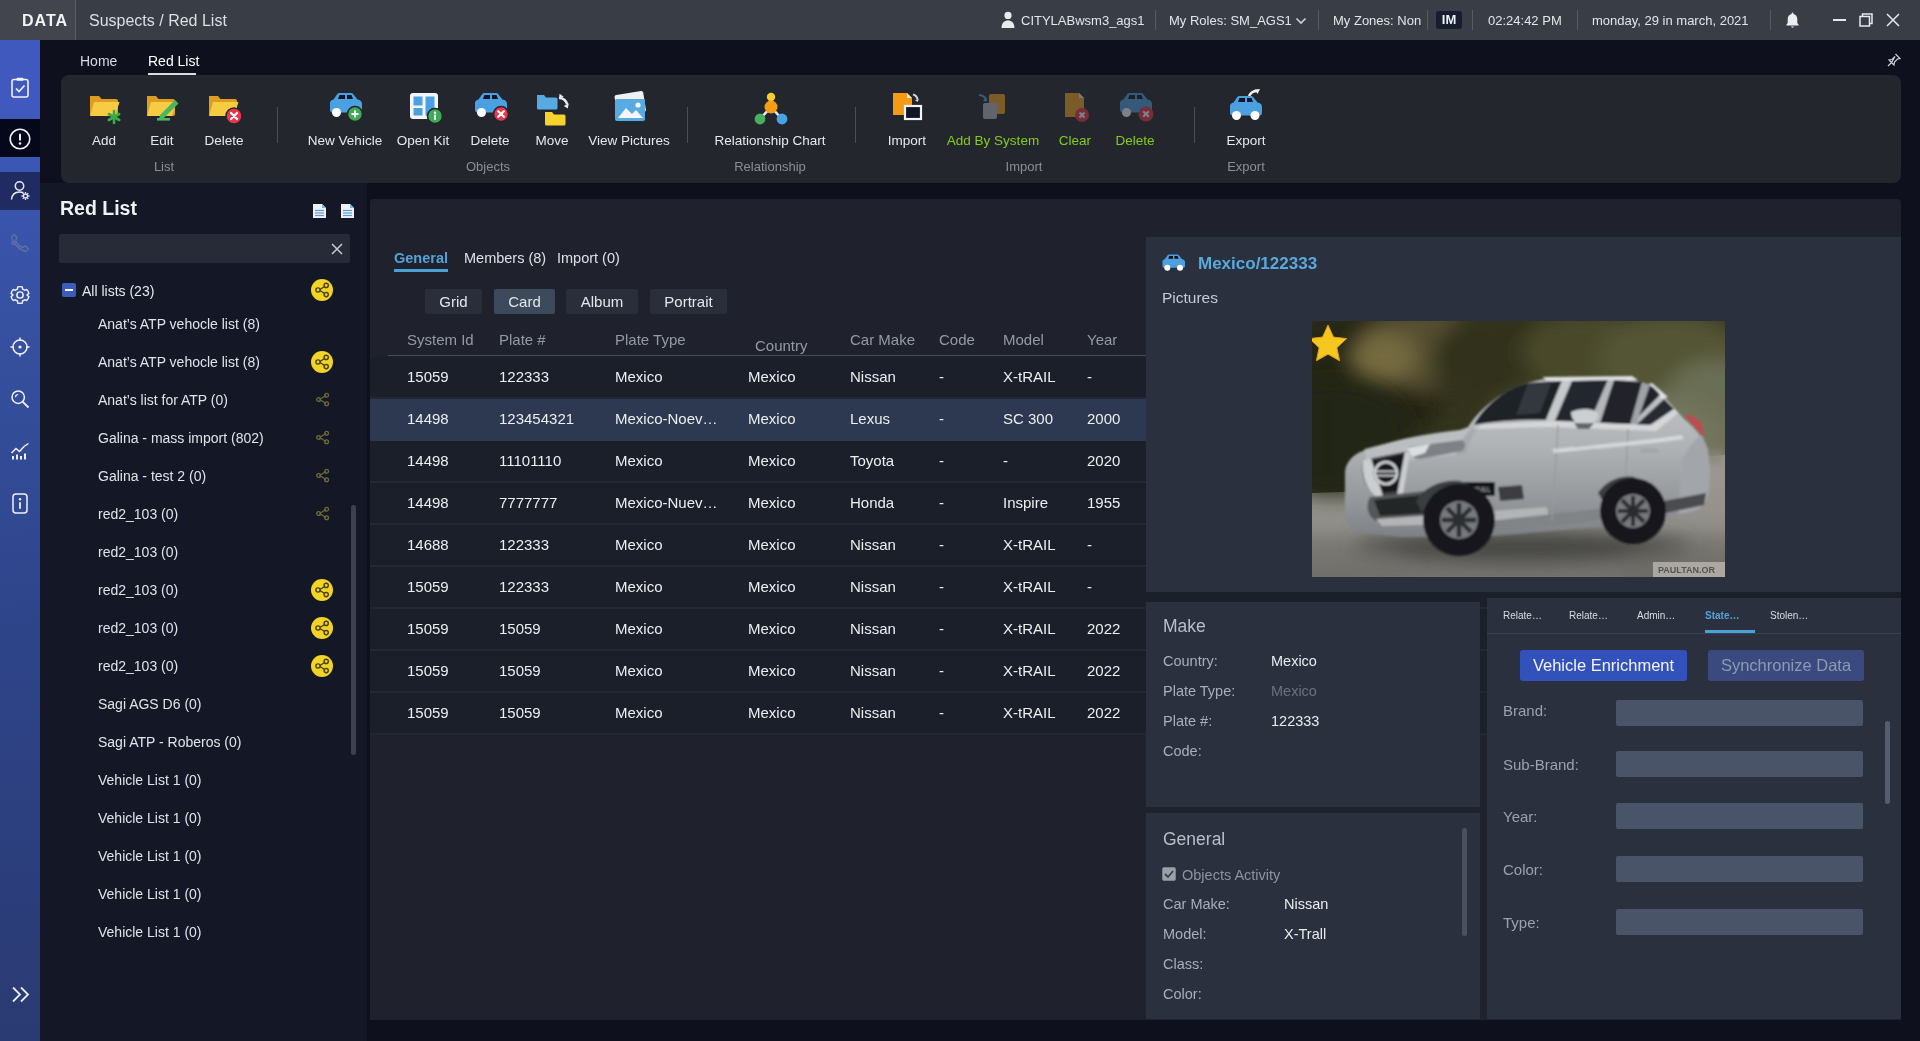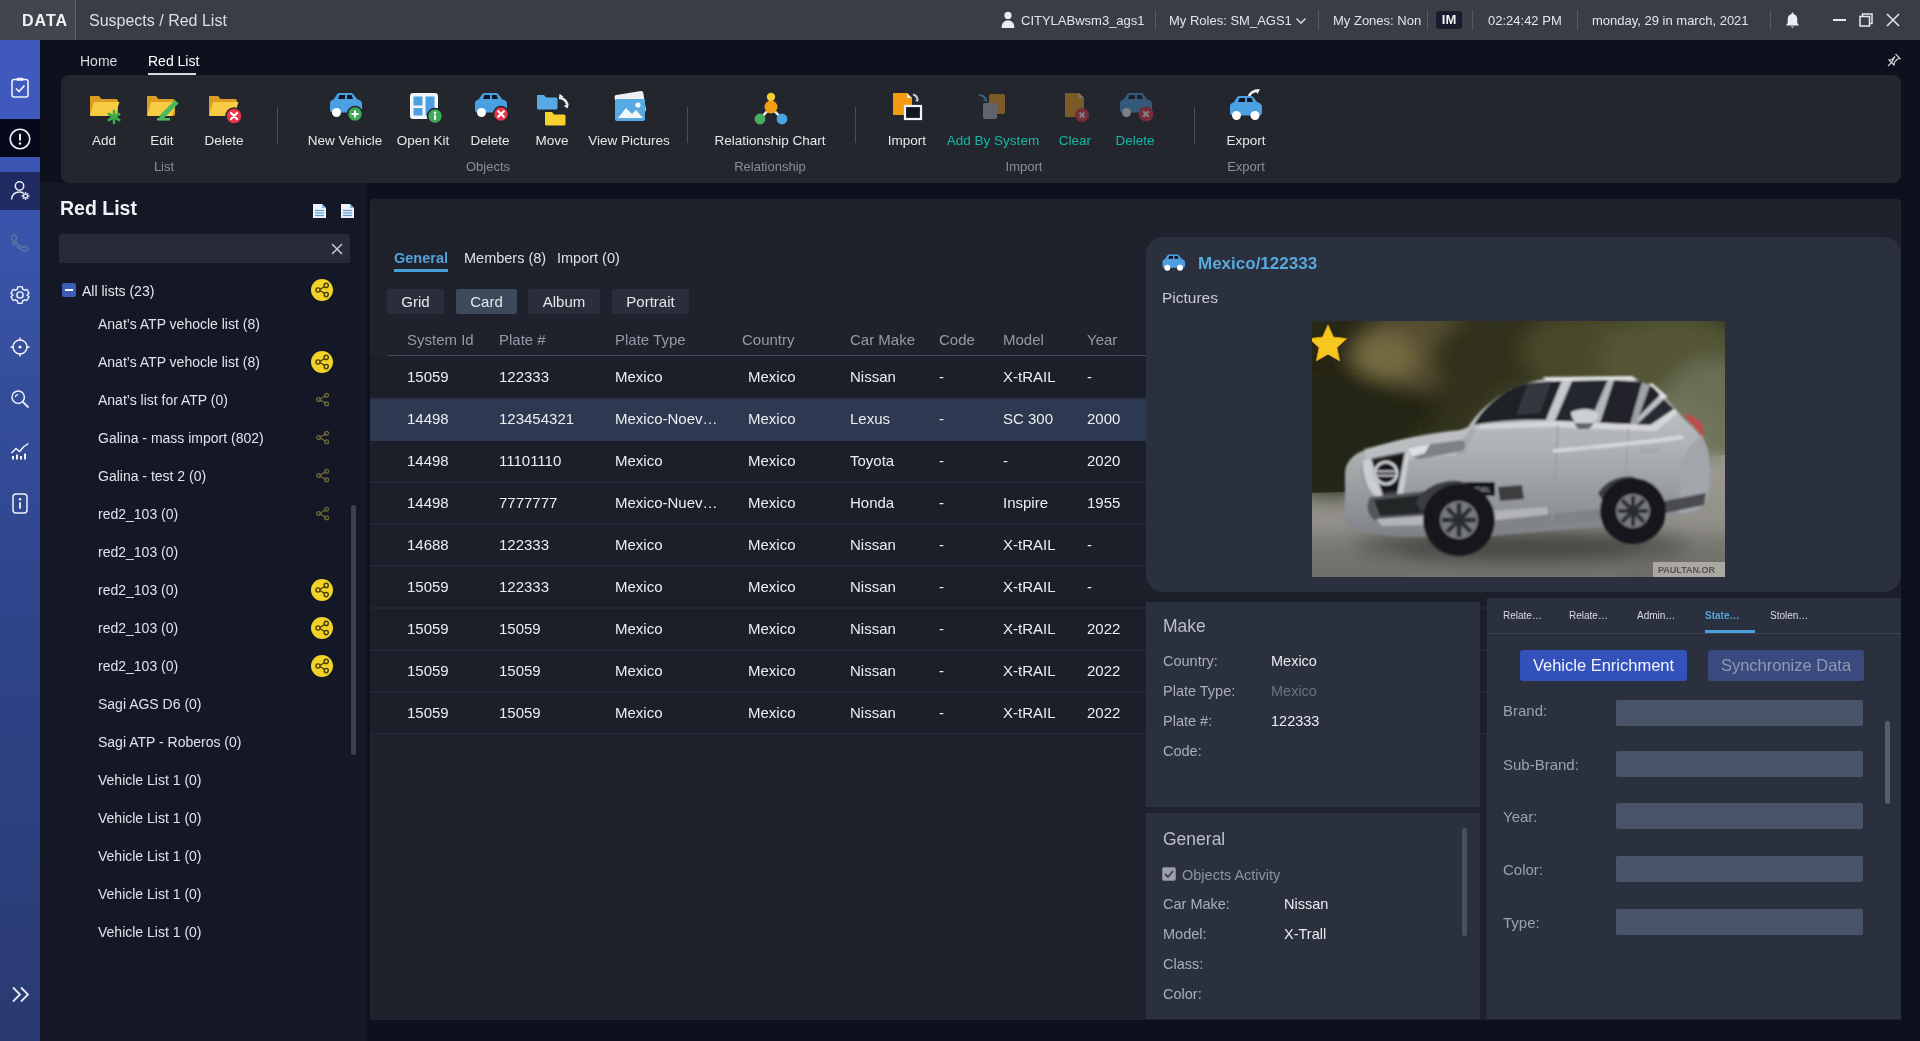--- a/index.html
+++ b/index.html
@@ -18,46 +18,46 @@
 .sb-tile1 { left:0; top:0; width:40px; height:79px; background:#4059be; }
 .sb-tile2 { left:0; top:79px; width:40px; height:38px; background:#05081a; }
 .sb-tile3 { left:0; top:132px; width:40px; height:38px; background:#202b62; }
 
 .rtab { top:53px; font-size:14px; color:#d7dade; }
 .rtab.active { color:#fff; }
 .rtab-underline { left:148px; top:73px; width:48px; height:2px; background:#d8dbdf; }
 
 .ribbon { left:61px; top:75px; width:1840px; height:108px; background:#24262e; border-radius:8px; }
 .rlabel { top:133px; font-size:13.5px; color:#e6e8ec; text-align:center; }
-.rlabel.dim { color:#14b8a6; }
+.rlabel.dim { color:#84cc16; }
 .rgroup { top:159px; font-size:13px; color:#8a8e96; text-align:center; }
 .rsep { top:107px; width:1px; height:36px; background:#4a4e57; }
 .ricon { top:91px; }
 
 .leftpanel { left:40px; top:183px; width:327px; height:858px; background:#141826; }
 .lp-title { left:60px; top:197px; font-size:19.5px; font-weight:bold; color:#f0f2f4; }
 .lp-search { left:59px; top:234px; width:291px; height:29px; background:#262b37; border-radius:2px; }
 .lp-scroll { left:351px; top:505px; width:5px; height:250px; background:#3c4150; border-radius:3px; }
 
 .mainpanel { left:370px; top:199px; width:1531px; height:821px; background:#1f222c; border-radius:4px 4px 0 0; }
 .mp-title { left:0px; top:0px; width:1531px; height:39px; background:#3a3f4c; border-radius:4px 4px 0 0; }
 .mp-title span { position:absolute; left:20px; top:10px; font-size:17.5px; font-weight:bold; color:#61a8d6; }
 .mp-tab { top:51px; font-size:14.5px; color:#dde0e4; }
 .mp-tab.active { color:#53a3d8; font-weight:bold; }
 .mp-tab-line { left:24px; top:70px; width:54px; height:3px; background:#4a9fd4; }
-.vbtn { top:90px; height:25px; background:#2a2e3a; border-radius:2px; font-size:15px; color:#e4e6ea; text-align:center; line-height:25px; }
+.vbtn { top:90px; height:25px; background:#2a2e3a; border-radius:2px; font-size:15px; color:#e4e6ea; text-align:center; line-height:25px;margin-left:38px; }
 .vbtn.active { background:#3d4a5c; }
 .th { top:132px; font-size:15px; color:#949aa5; }
 .th-line { left:18px; top:156px; width:1495px; height:1px; background:#434956; }
 .trow { left:0px; width:1531px; height:42px; background:#1b1f2a; border-bottom:2px solid #232734; }
 .trow.sel { background:#2c3950; border-bottom-color:#2c3950; }
 .td { position:absolute; top:11px; font-size:15px; color:#eceef0; }
 
 .rp { background:#2b303e; }
-.rp-pictures { left:1146px; top:237px; width:755px; height:355px;border-radius:17px; }
+.rp-pictures { left:1146px; top:237px; width:755px; height:355px; }
 .rp-plate { left:1146px; top:602px; width:334px; height:205px; }
 .rp-general { left:1146px; top:813px; width:334px; height:206px; }
 .rp-tabs { left:1487px; top:598px; width:414px; height:421px; }
 .veh-title { position:absolute; left:52px; top:17px; font-size:17px; font-weight:bold; color:#58aadc; }
 .pictures-lbl { position:absolute; left:16px; top:52px; font-size:15.5px; color:#c6cad2; }
 .sec-title { position:absolute; left:17px; font-size:17.5px; color:#b9bec8; }
 .flabel { position:absolute; left:17px; font-size:14.5px; color:#a9aeba; }
 .fvalue { position:absolute; font-size:14.5px; color:#e9ebee; }
 .fvalue.dim { color:#6b7181; }
 .rp-tab { position:absolute; top:12px; font-size:10px; color:#d9dce1; }
@@ -488,21 +488,21 @@
     <div class="abs mp-tab" style="left:94px;">Members (8)</div>
     <div class="abs mp-tab" style="left:187px;">Import (0)</div>
     <div class="abs mp-tab-line"></div>
     <div class="abs vbtn active0" style="left:17px; width:57px;">Grid</div>
     <div class="abs vbtn active" style="left:86px; width:61px;">Card</div>
     <div class="abs vbtn" style="left:158px; width:72px;">Album</div>
     <div class="abs vbtn" style="left:242px; width:77px;">Portrait</div>
     <div class="abs th" style="left:37px;">System Id</div>
     <div class="abs th" style="left:129px;">Plate #</div>
     <div class="abs th" style="left:245px;">Plate Type</div>
-    <div class="abs th" style="left:372px;">Country</div>
+    <div class="abs th" style="left:385px;margin-top:6px;">Country</div>
     <div class="abs th" style="left:480px;">Car Make</div>
     <div class="abs th" style="left:569px;">Code</div>
     <div class="abs th" style="left:633px;">Model</div>
     <div class="abs th" style="left:717px;">Year</div>
     <div class="abs th-line"></div>
     <div class="abs trow" style="top:158px;">
       <div class="td" style="left:37px;">15059</div>
       <div class="td" style="left:129px;">122333</div>
       <div class="td" style="left:245px;">Mexico</div>
       <div class="td" style="left:378px;">Mexico</div>

